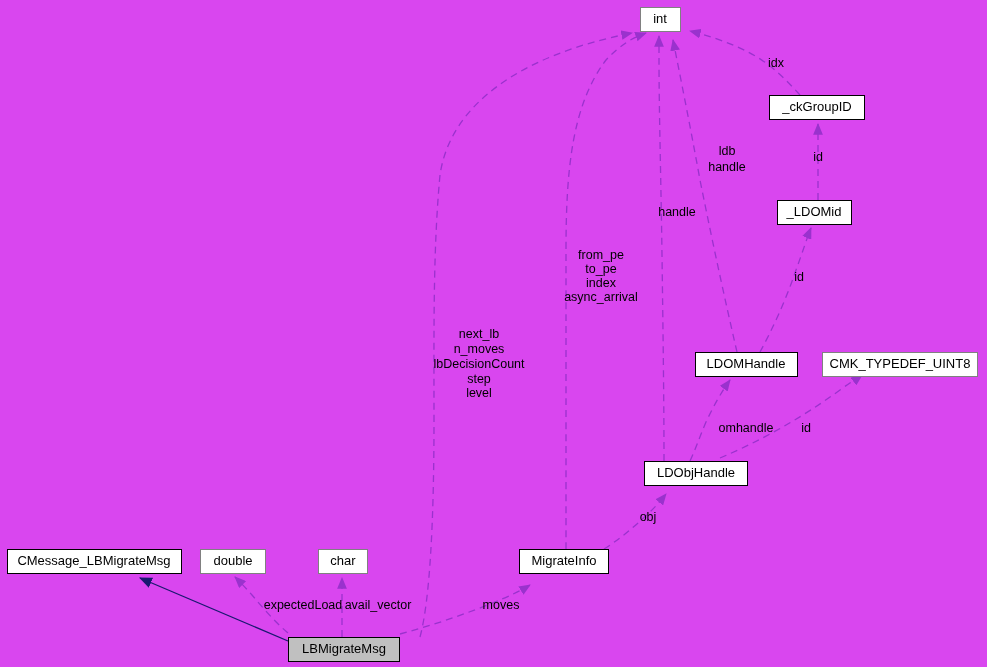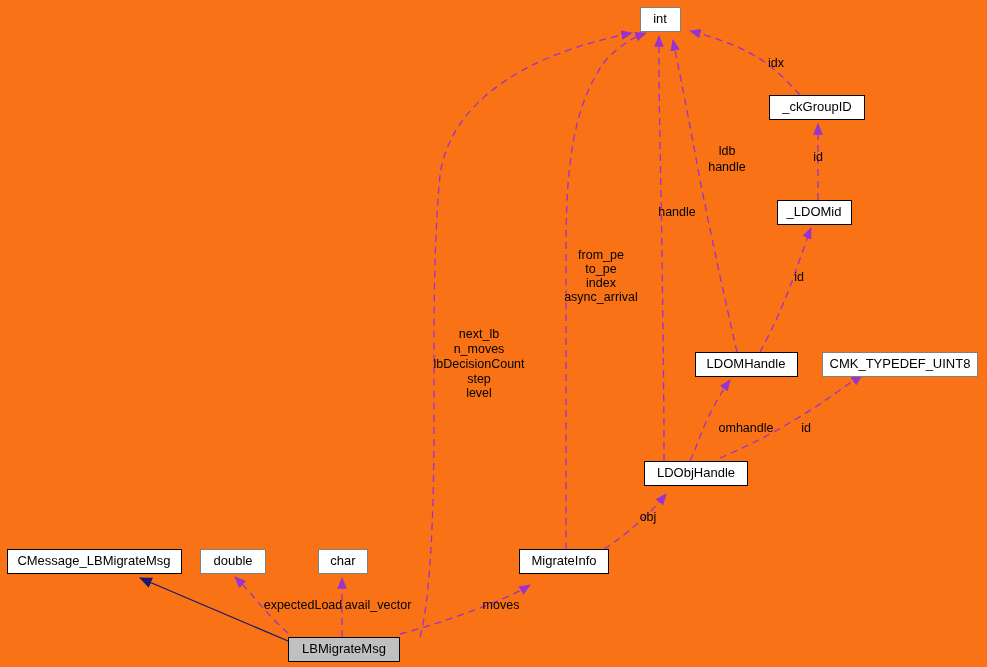--- a/index.html
+++ b/index.html
@@ -4,21 +4,21 @@
 <style>
   html, body {
     margin: 0;
     padding: 0;
     background: #ffffff;
   }
   #diagram-root {
     position: relative;
     width: 987px;
     height: 667px;
-    background: #f97316;
+    background: #d946ef;
     font-family: "Liberation Sans", sans-serif;
     overflow: hidden;
   }
   svg.canvas {
     position: absolute;
     left: 0;
     top: 0;
     width: 987px;
     height: 667px;
     display: block;

